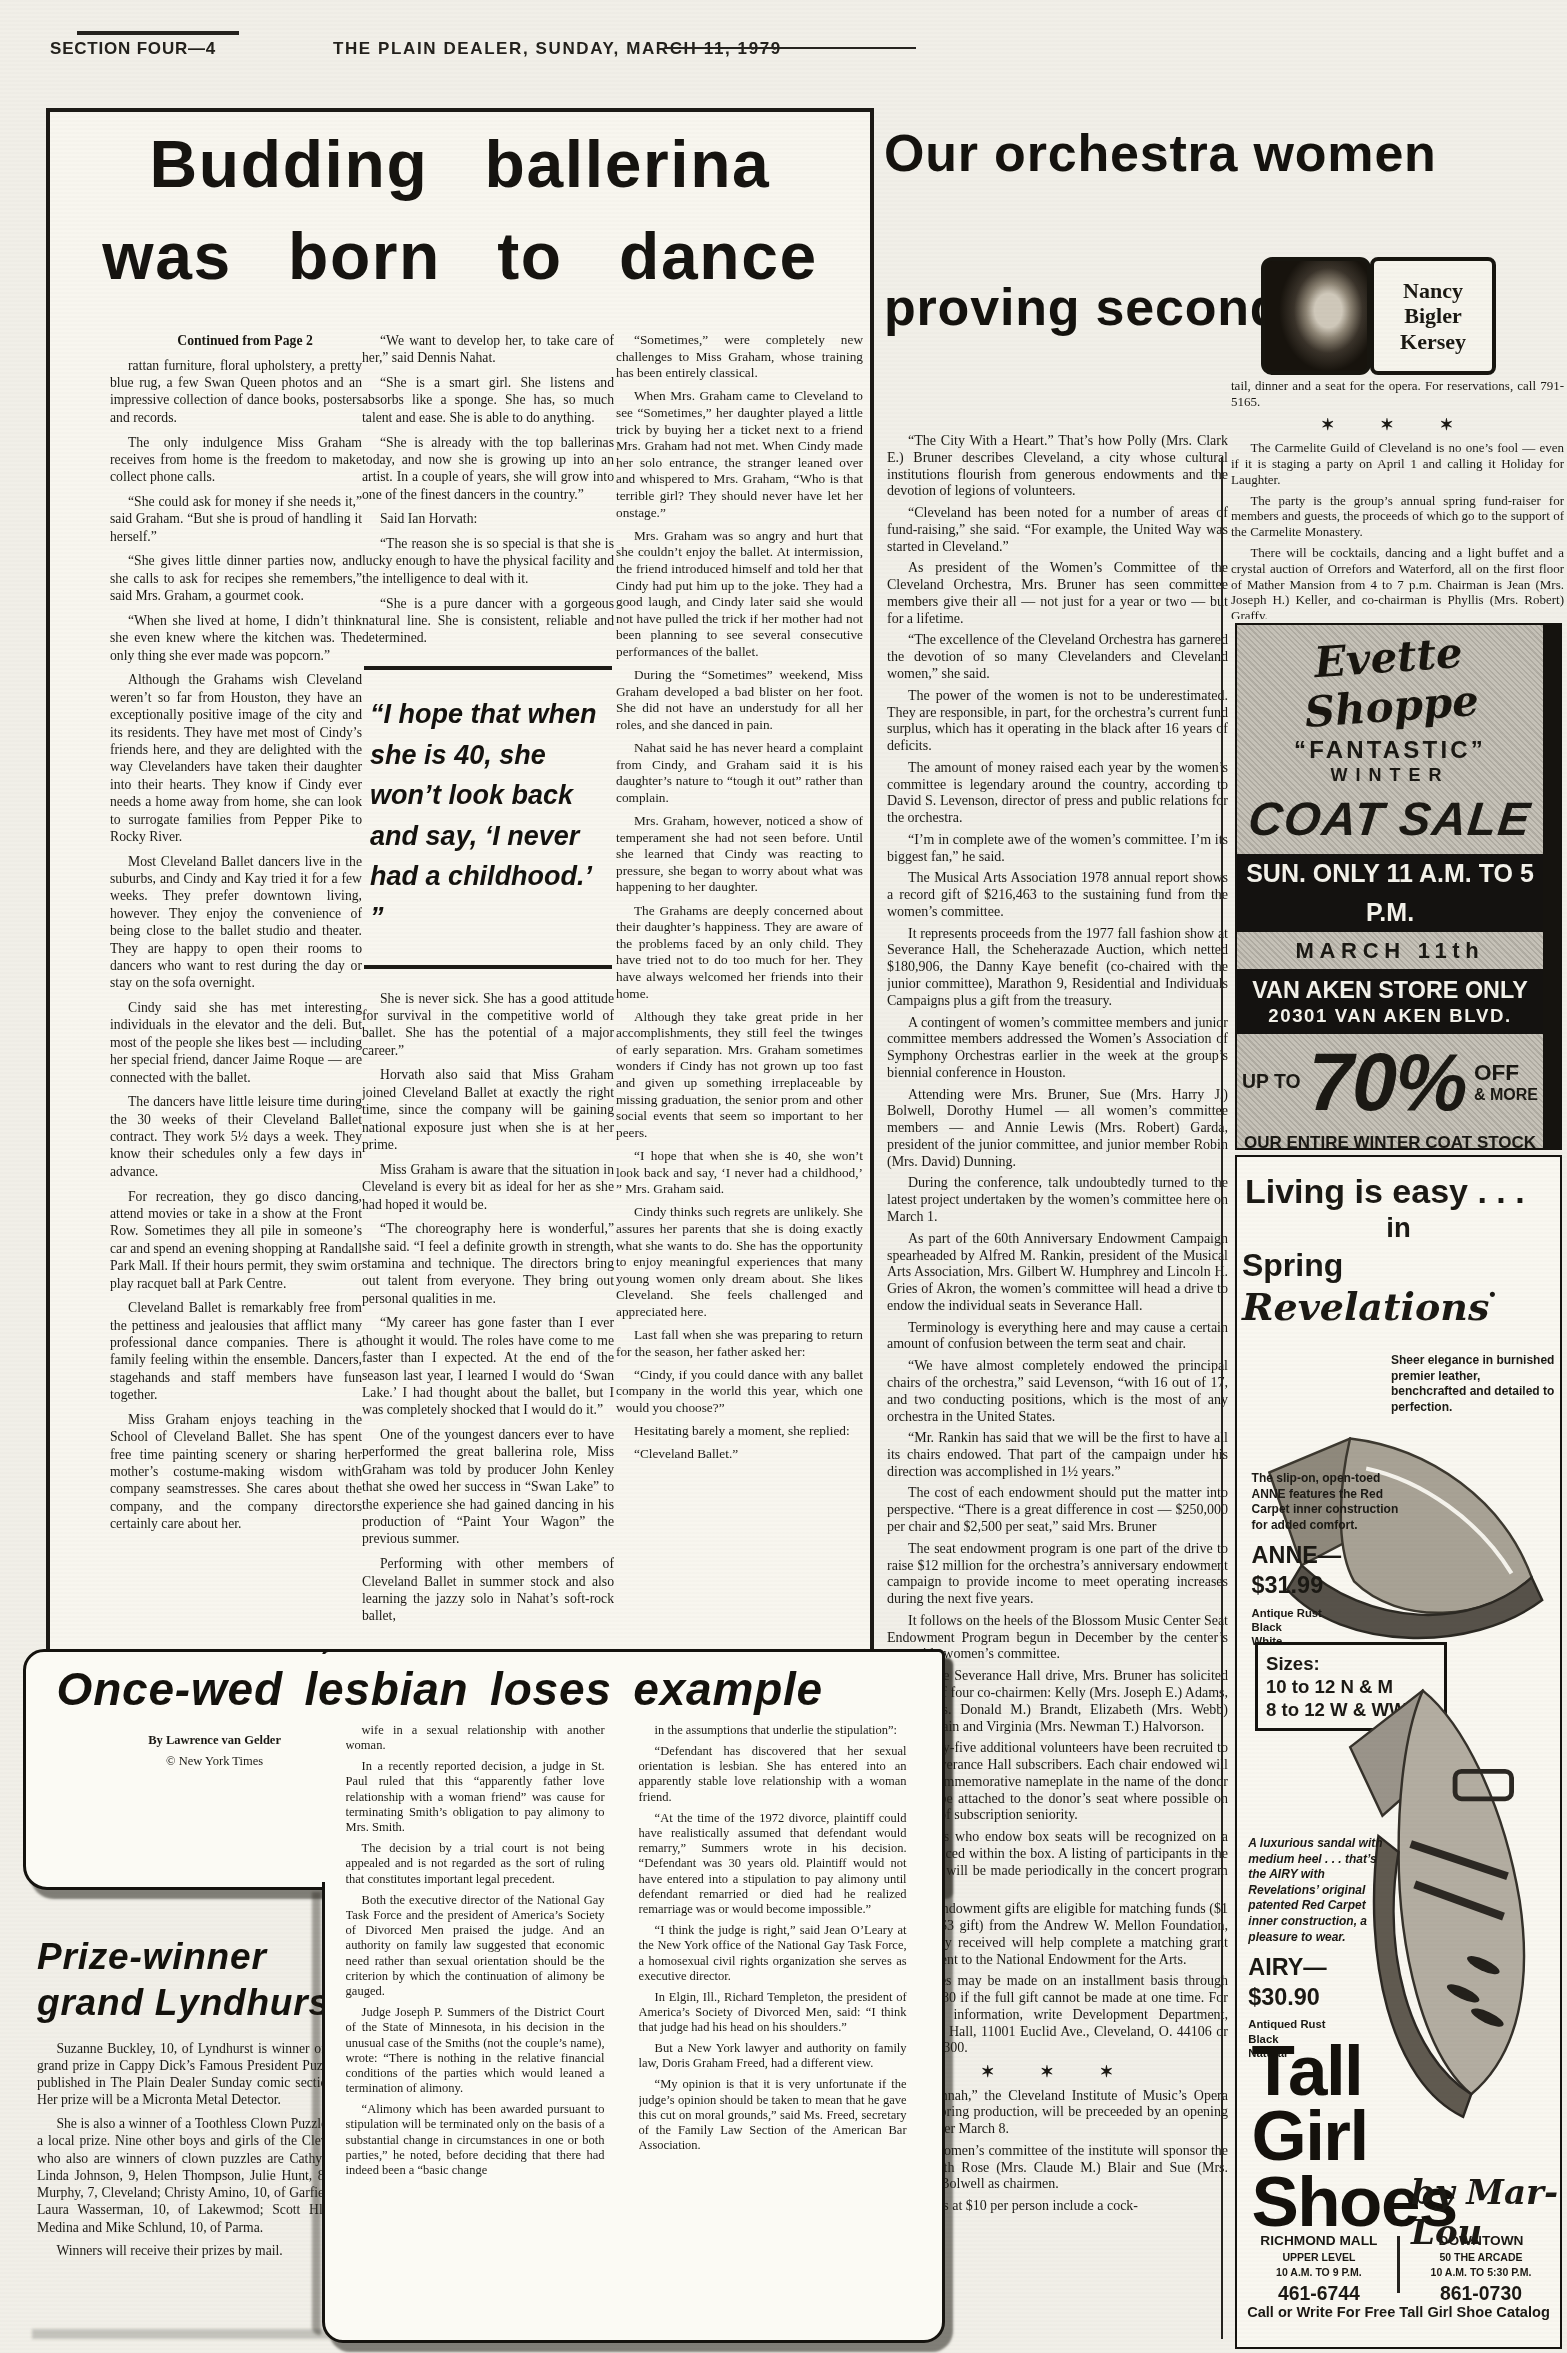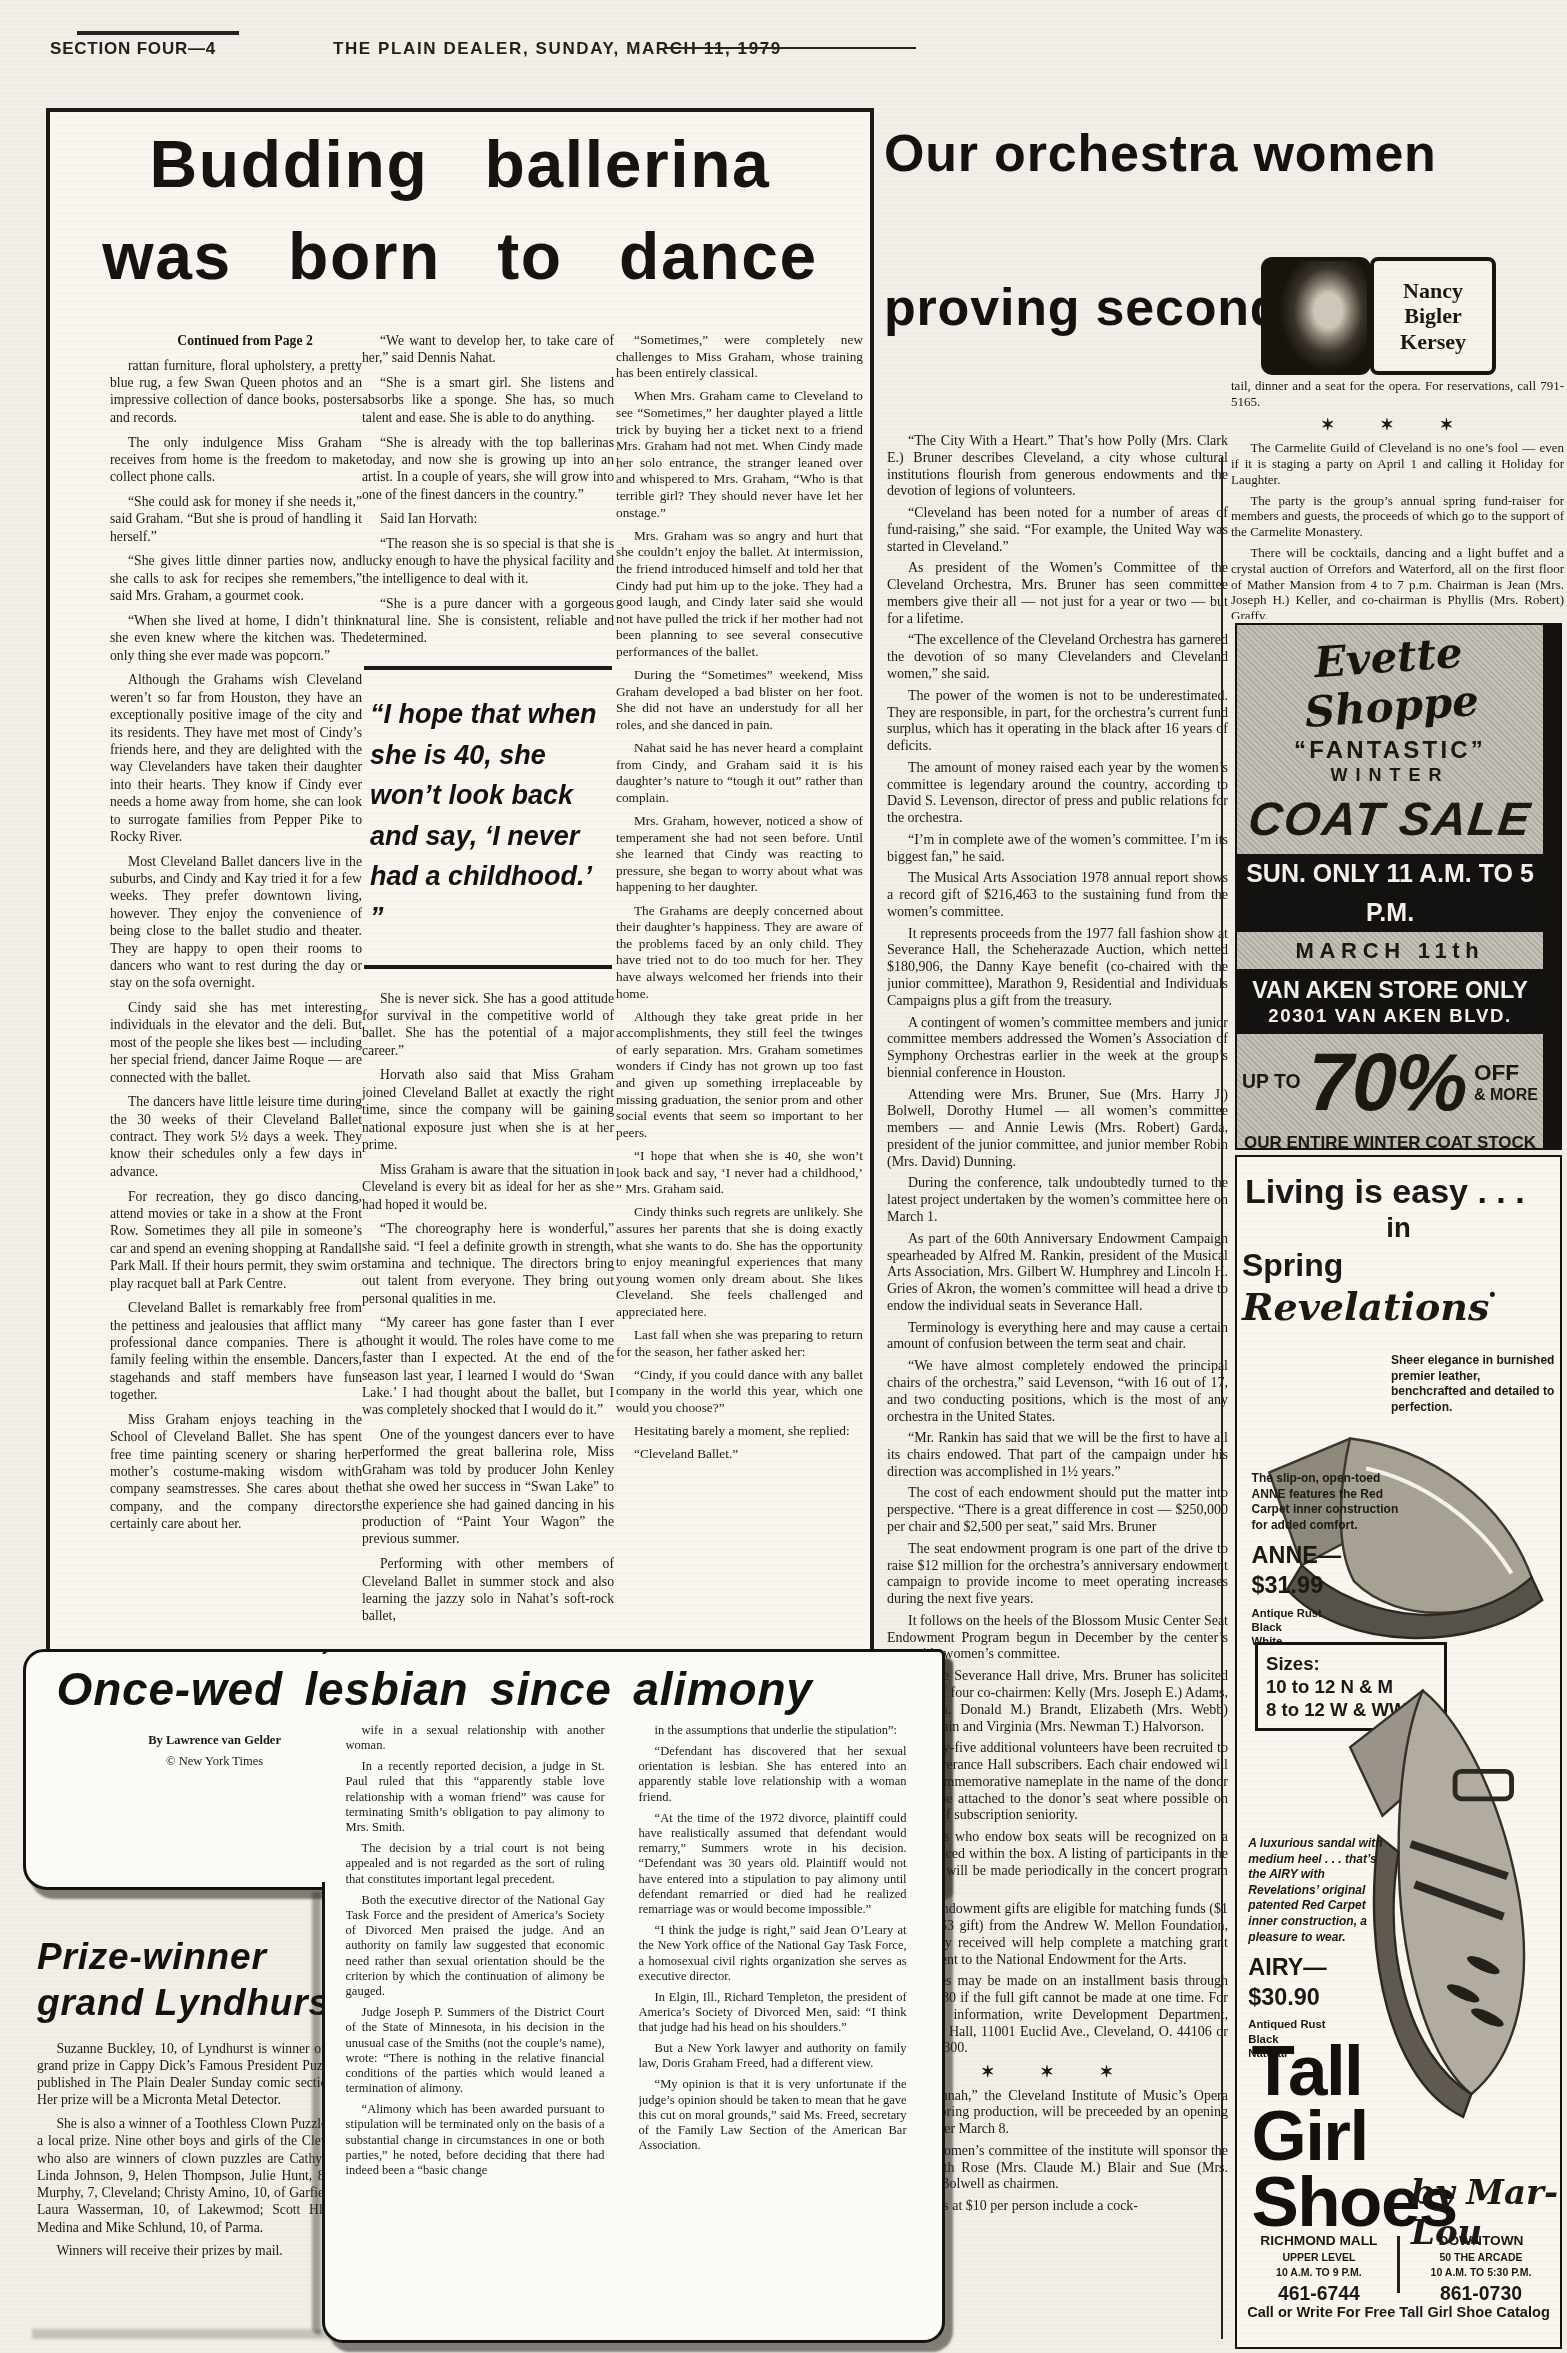--- a/index.html
+++ b/index.html
@@ -345,31 +345,31 @@
   </div>
   <div class="smudge" style="left:32px;top:2329px;width:517px;height:9.7px;"></div>
 
   <div class="abs" id="alimony-inset">
     <div id="inset-a"></div>
     <div id="inset-b"></div>
     <div class="cover" style="left:306px;top:236px;width:608px;height:11.3px;"></div>
     <div class="cover" style="left:296px;top:4.9px;width:11.3px;height:228px;"></div>
     <div id="notch-shadow"></div>
 
-    <div class="ali-head">Once-wed lesbian since alimony</div>
+    <div class="ali-head">Once-wed lesbian loses example</div>
 
     <div class="alicol" style="left:74px;top:84px;width:220px;height:150px;">
       <p class="ali-by">By Lawrence van Gelder</p>
       <p class="ali-credit">© New York Times</p>
     </div>
 
     <div class="alicol" style="left:323px;top:74px;width:259px;height:608px;">
       <div>
           <p>wife in a sexual relationship with another woman.</p>
-          <p>In a recently reported decision, a judge in St. Paul ruled that this “apparently stable love relationship with a woman friend” was cause for terminating Smith’s obligation to pay alimony to Mrs. Smith.</p>
+          <p>In a recently reported decision, a judge in St. Paul ruled that this “apparently father love relationship with a woman friend” was cause for terminating Smith’s obligation to pay alimony to Mrs. Smith.</p>
           <p>The decision by a trial court is not being appealed and is not regarded as the sort of ruling that constitutes important legal precedent.</p>
           <p>Both the executive director of the National Gay Task Force and the president of America’s Society of Divorced Men praised the judge. And an authority on family law suggested that economic need rather than sexual orientation should be the criterion by which the continuation of alimony be gauged.</p>
           <p>Judge Joseph P. Summers of the District Court of the State of Minnesota, in his decision in the unusual case of the Smiths (not the couple’s name), wrote: “There is nothing in the relative financial conditions of the parties which would leaned a termination of alimony.</p>
           <p>“Alimony which has been awarded pursuant to stipulation will be terminated only on the basis of a substantial change in circumstances in one or both parties,” he noted, before deciding that there had indeed been a “basic change</p>
         </div>
     </div>
 
     <div class="alicol" style="left:616px;top:74px;width:268px;height:608px;">
       <div>
           <p>in the assumptions that underlie the stipulation”:</p>

